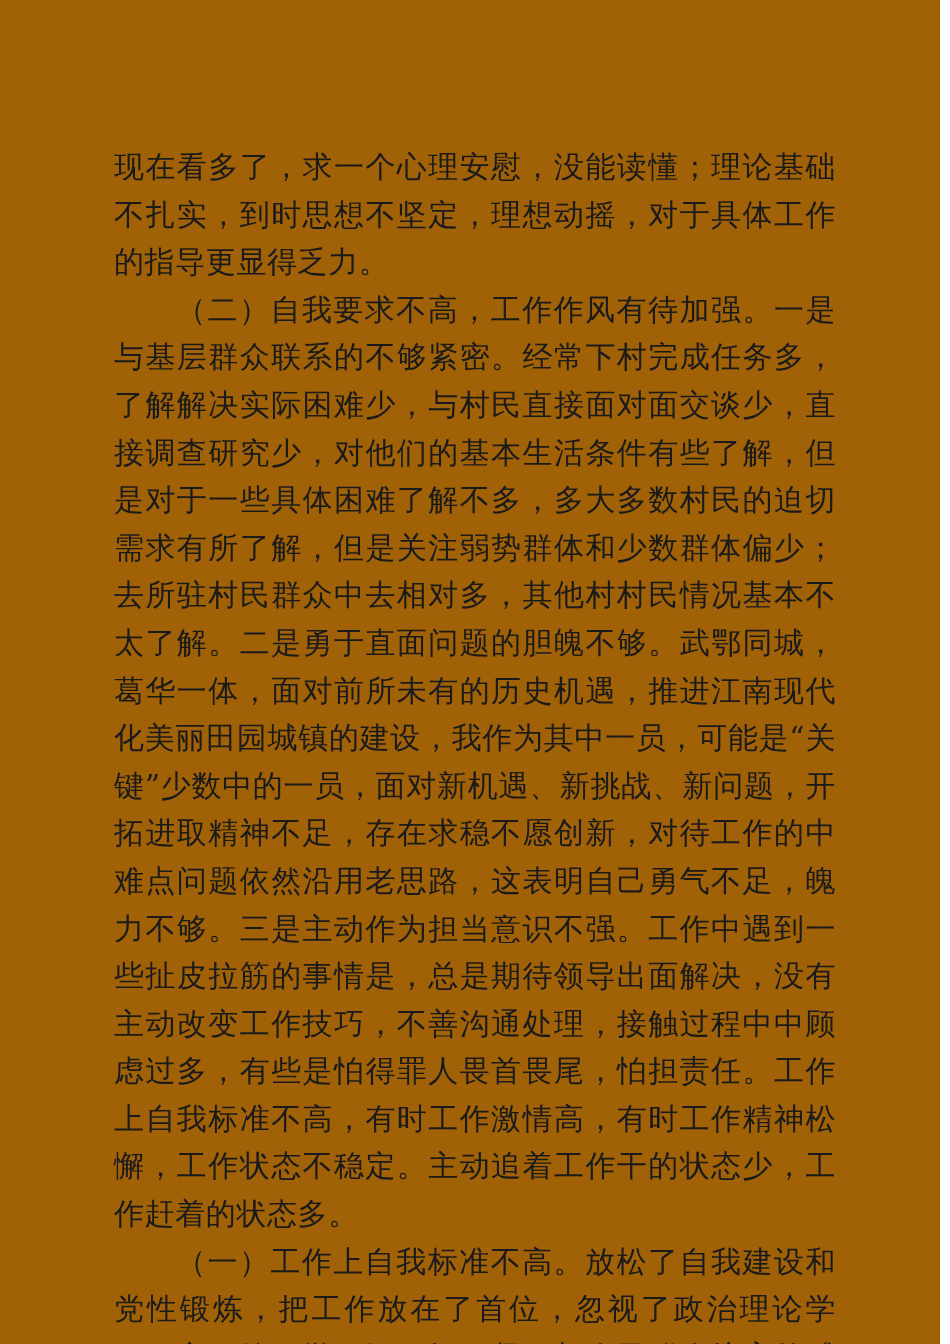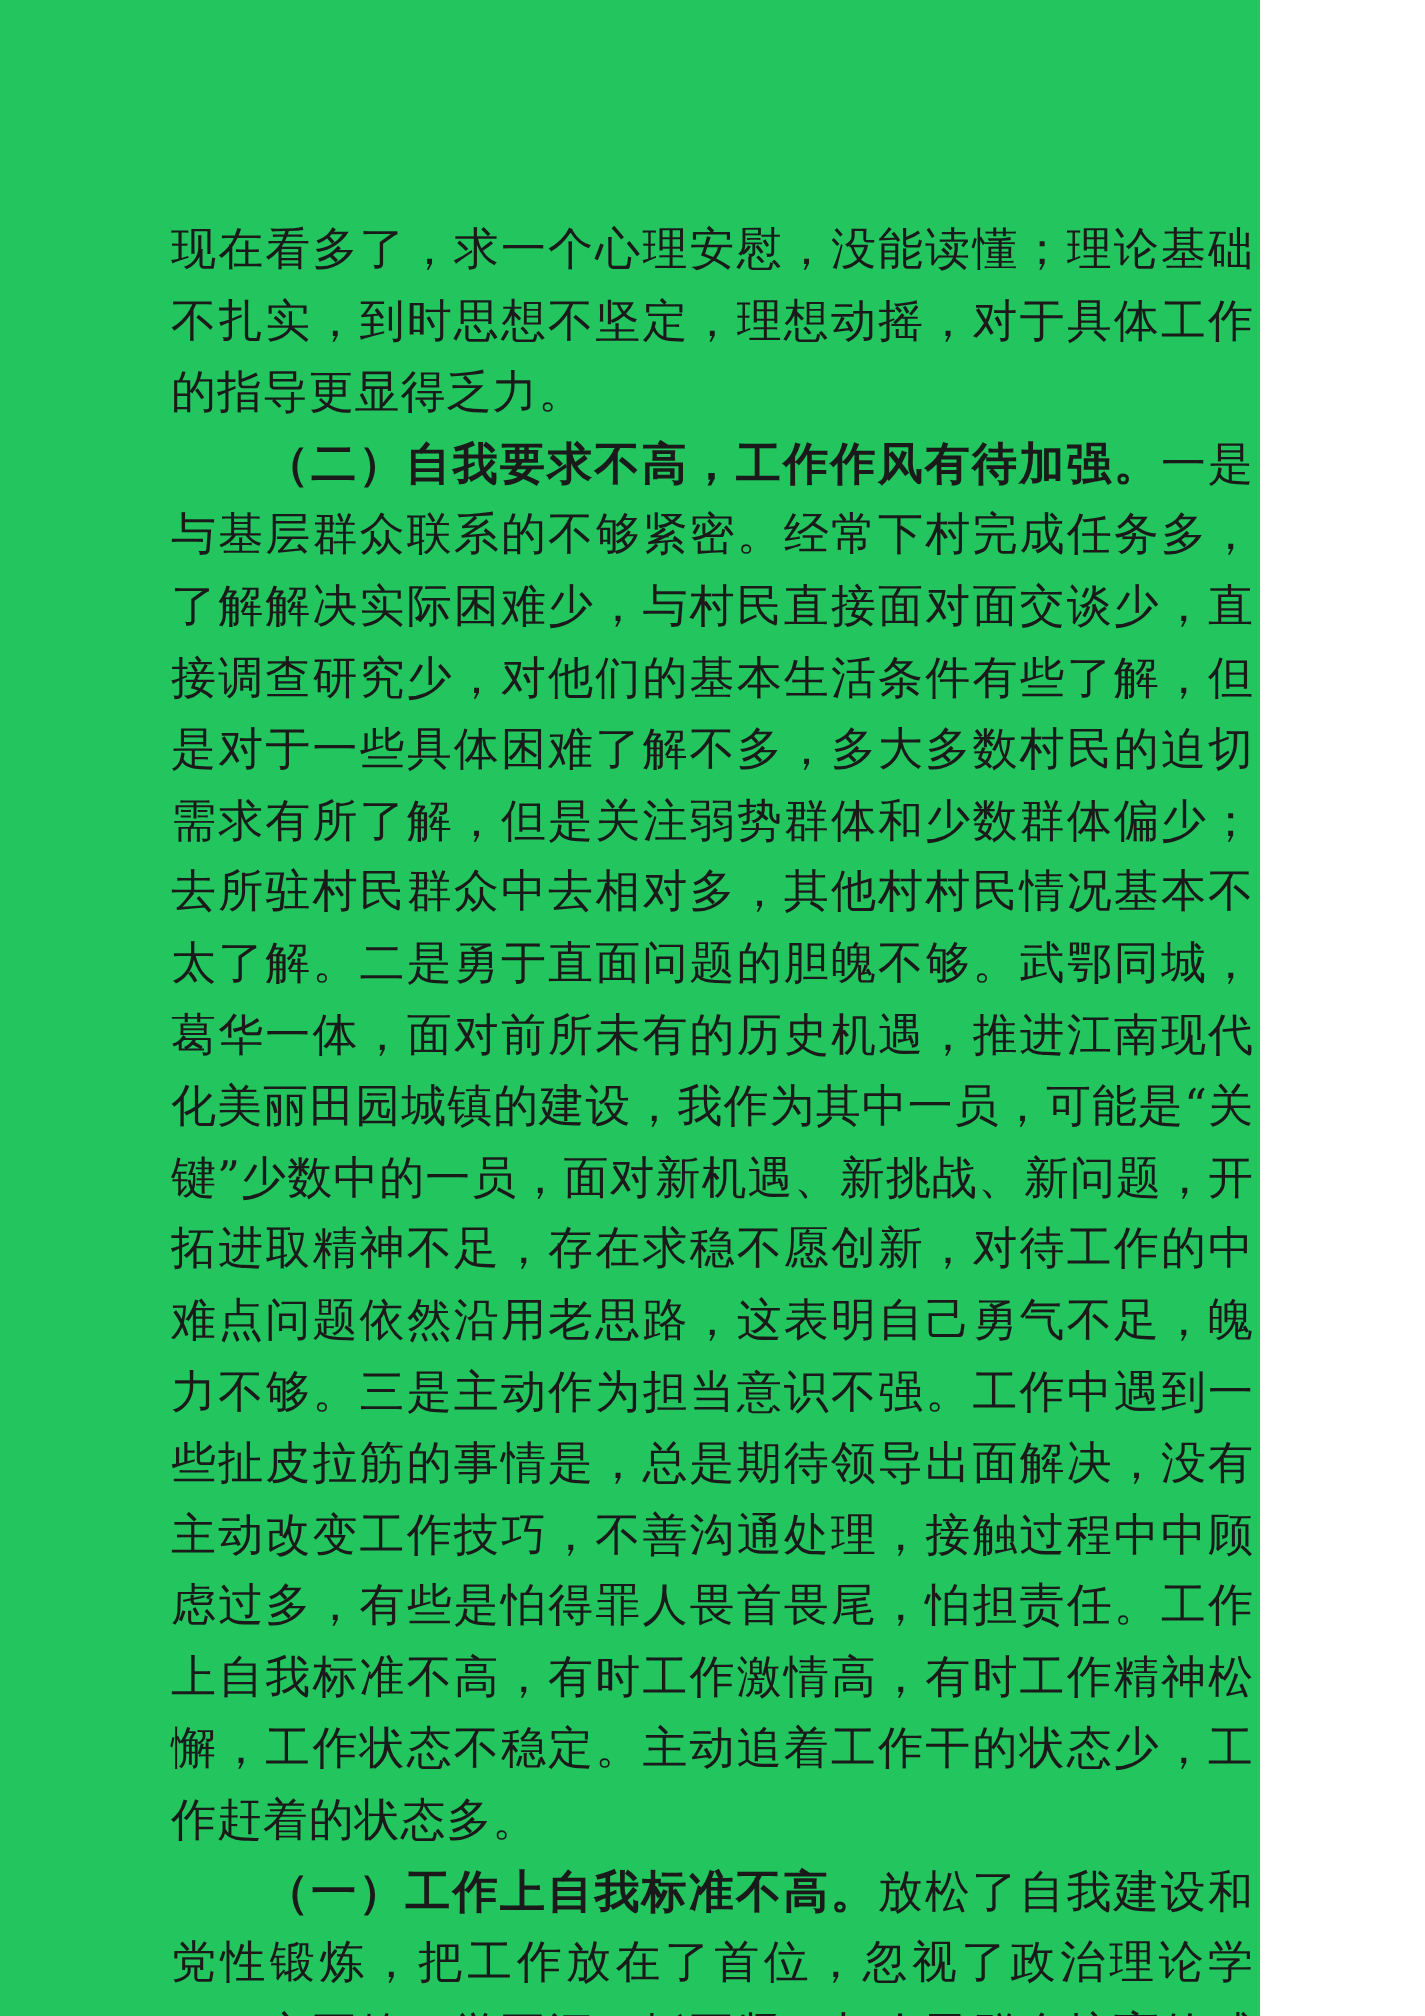--- a/index.html
+++ b/index.html
@@ -10,23 +10,23 @@
   }
   body {
     width: 950px;
     height: 1344px;
     overflow: hidden;
     font-family: "DejaVu Serif", serif;
   }
 
   .page {
     position: relative;
-    width: 840px;
+    width: 940px;
     height: 1344px;
-    background: #22c55e;
+    background: #a16207;
     box-sizing: border-box;
     padding: 143px 114px 0 114px;
   }
 
   .body-flow {
     width: 722px;
   }
 
   
   .para {
@@ -41,21 +41,21 @@
     word-break: break-all;
     -webkit-font-smoothing: antialiased;
   }
 
   .para.indent {
     text-indent: 62px;
   }
 
   
   .lead {
-    font-weight: bold;
+    font-weight: normal;
     font-family: "DejaVu Serif", "Liberation Serif", serif;
   }
 
   
   .section-heading {
     margin: 0;
     font-family: "DejaVu Sans", "Liberation Sans", sans-serif;
     font-size: 30px;
     font-weight: bold;
     line-height: 47.6px;

